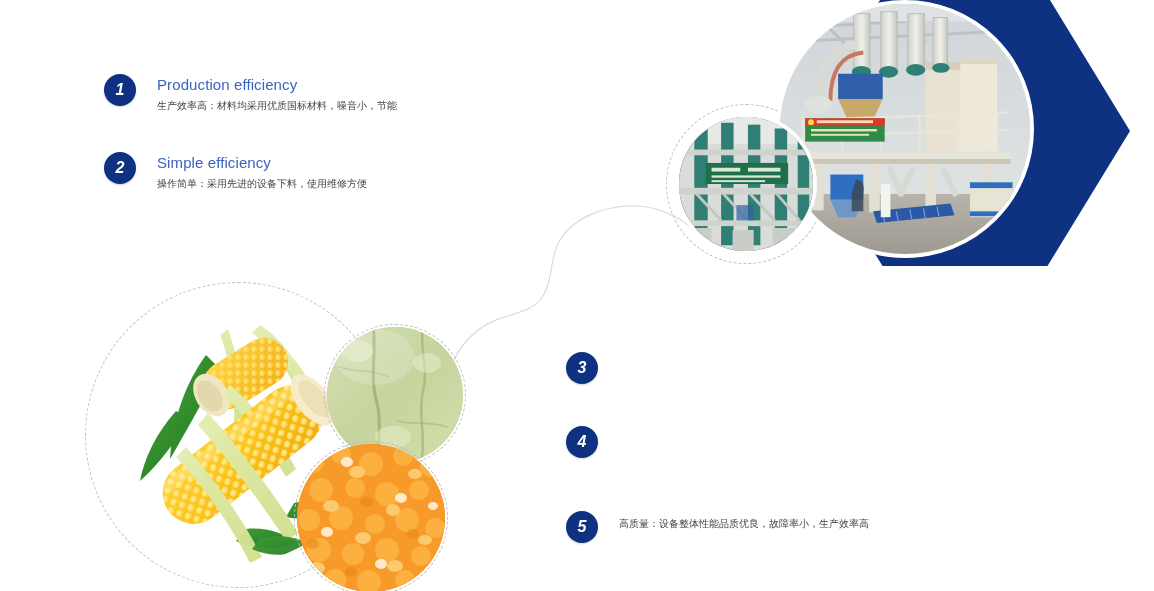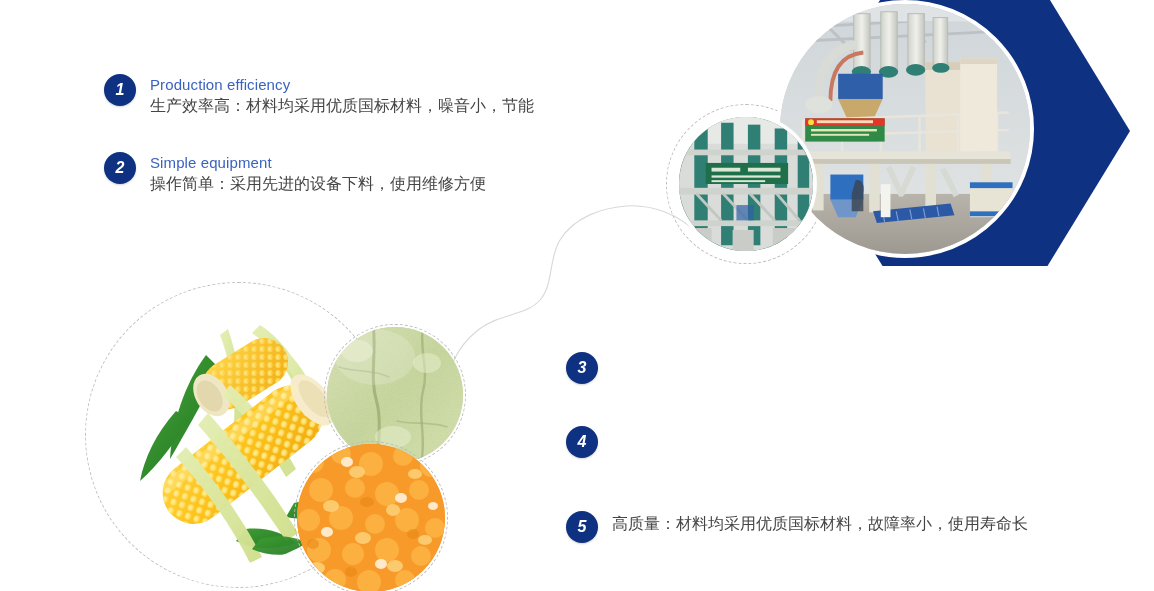--- a/index.html
+++ b/index.html
@@ -16,27 +16,27 @@
   .badge {
     width: 32px; height: 32px; border-radius: 50%;
     background: #0e3181;
     color: #ffffff;
     font-size: 16px; font-style: italic; font-weight: 700;
     display: flex; align-items: center; justify-content: center;
     flex: 0 0 32px;
     line-height: 1;
     box-shadow: 0 1px 2px rgba(0,0,0,.18);
   }
-  .ftext { margin-left: 14px; padding-top: 1px; }
+  .ftext { margin-left: 21px; padding-top: 1px; }
   .ftitle {
     color: #3a63c0; font-size: 15px; letter-spacing: .1px;
     line-height: 19px; white-space: nowrap; font-weight: 400;
   }
   .fdesc {
-    color: #454545; font-size: 16px; line-height: 22px;
+    color: #454545; font-size: 10px; line-height: 22px;
     white-space: nowrap; margin-top: 1px;
   }
 
   .f1 { left: 104px; top: 74px; }
   .f2 { left: 104px; top: 152px; }
   .f3 { left: 566px; top: 352px; }
   .f4 { left: 566px; top: 426px; }
   .f5 { left: 566px; top: 511px; }
 
   
@@ -440,33 +440,33 @@
     <div class="badge">1</div>
     <div class="ftext">
       <div class="ftitle">Production efficiency</div>
       <div class="fdesc">生产效率高：材料均采用优质国标材料，噪音小，节能</div>
     </div>
   </div>
 
   <div class="feature f2">
     <div class="badge">2</div>
     <div class="ftext">
-      <div class="ftitle">Simple equipment</div>
+      <div class="ftitle">Simple efficiency</div>
       <div class="fdesc">操作简单：采用先进的设备下料，使用维修方便</div>
     </div>
   </div>
 
   <div class="feature f3">
     <div class="badge">3</div>
   </div>
 
   <div class="feature f4">
     <div class="badge">4</div>
   </div>
 
   <div class="feature f5">
     <div class="badge">5</div>
     <div class="ftext">
-      <div class="fdesc">高质量：材料均采用优质国标材料，故障率小，使用寿命长</div>
+      <div class="fdesc">高质量：设备整体性能品质优良，故障率小，生产效率高</div>
     </div>
   </div>
 
 </div>
 
 </body></html>

